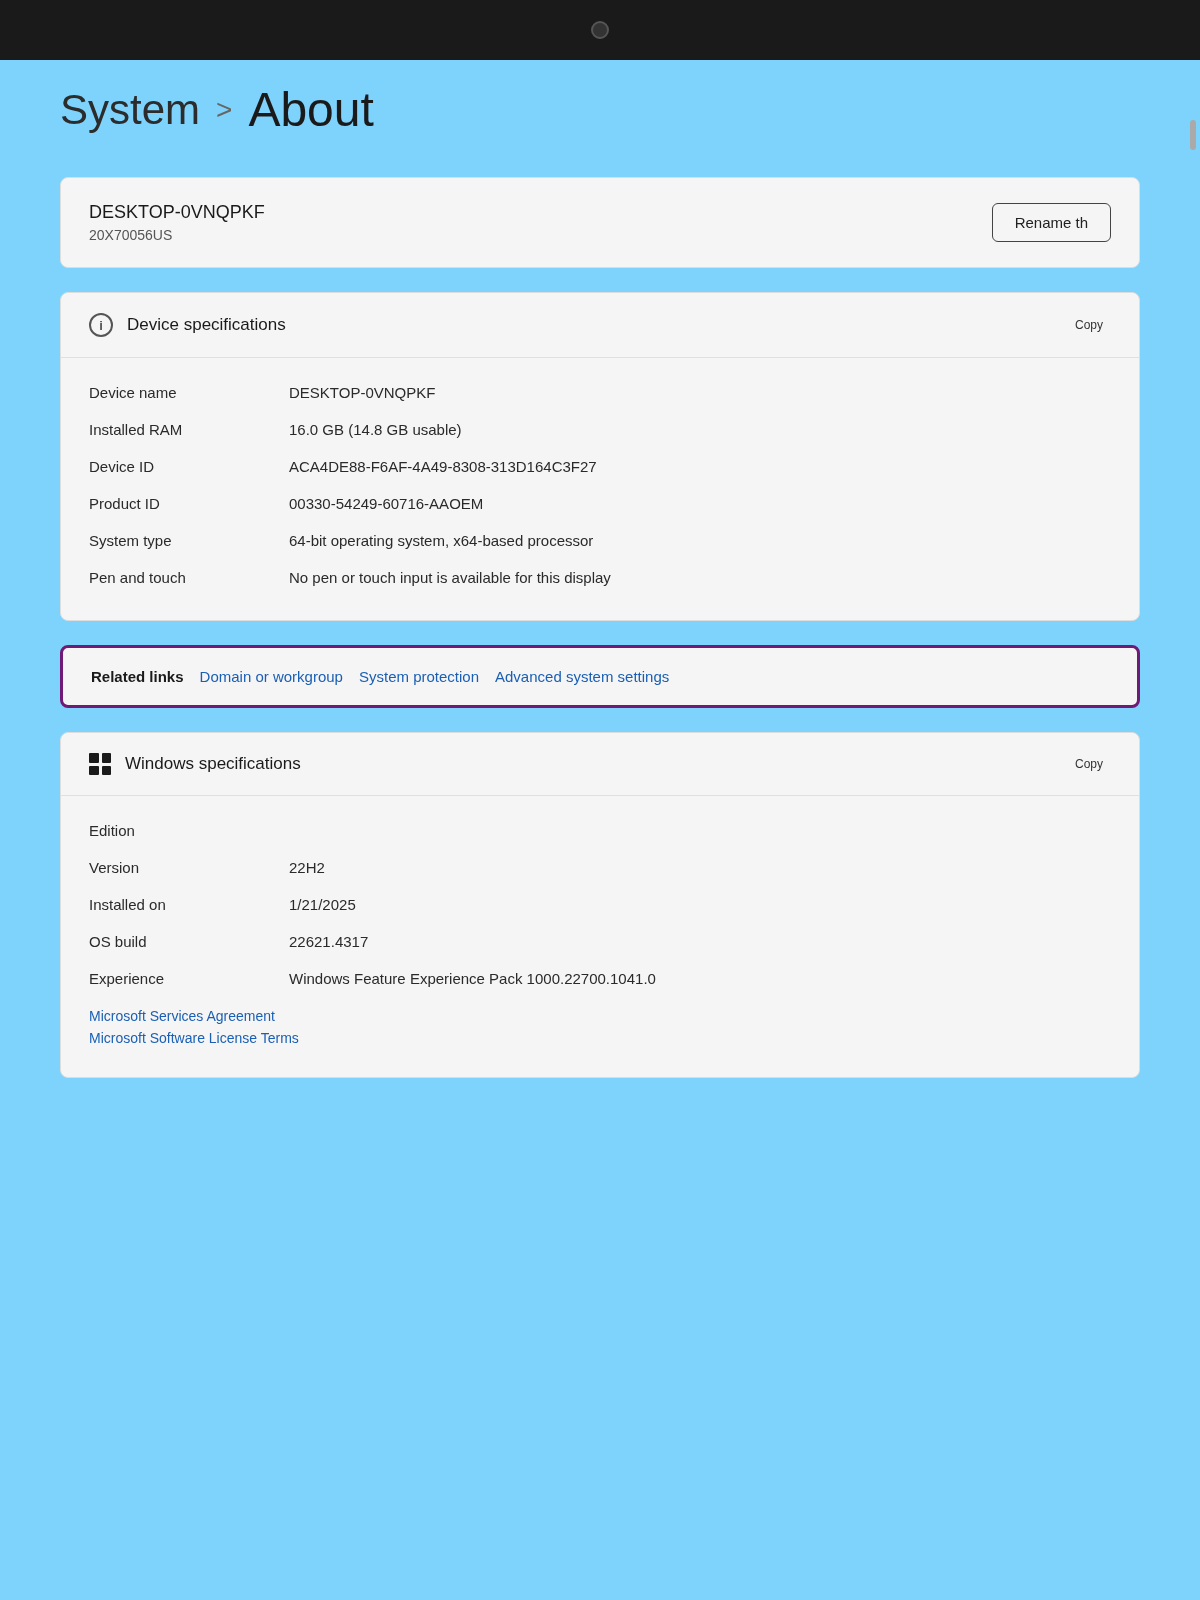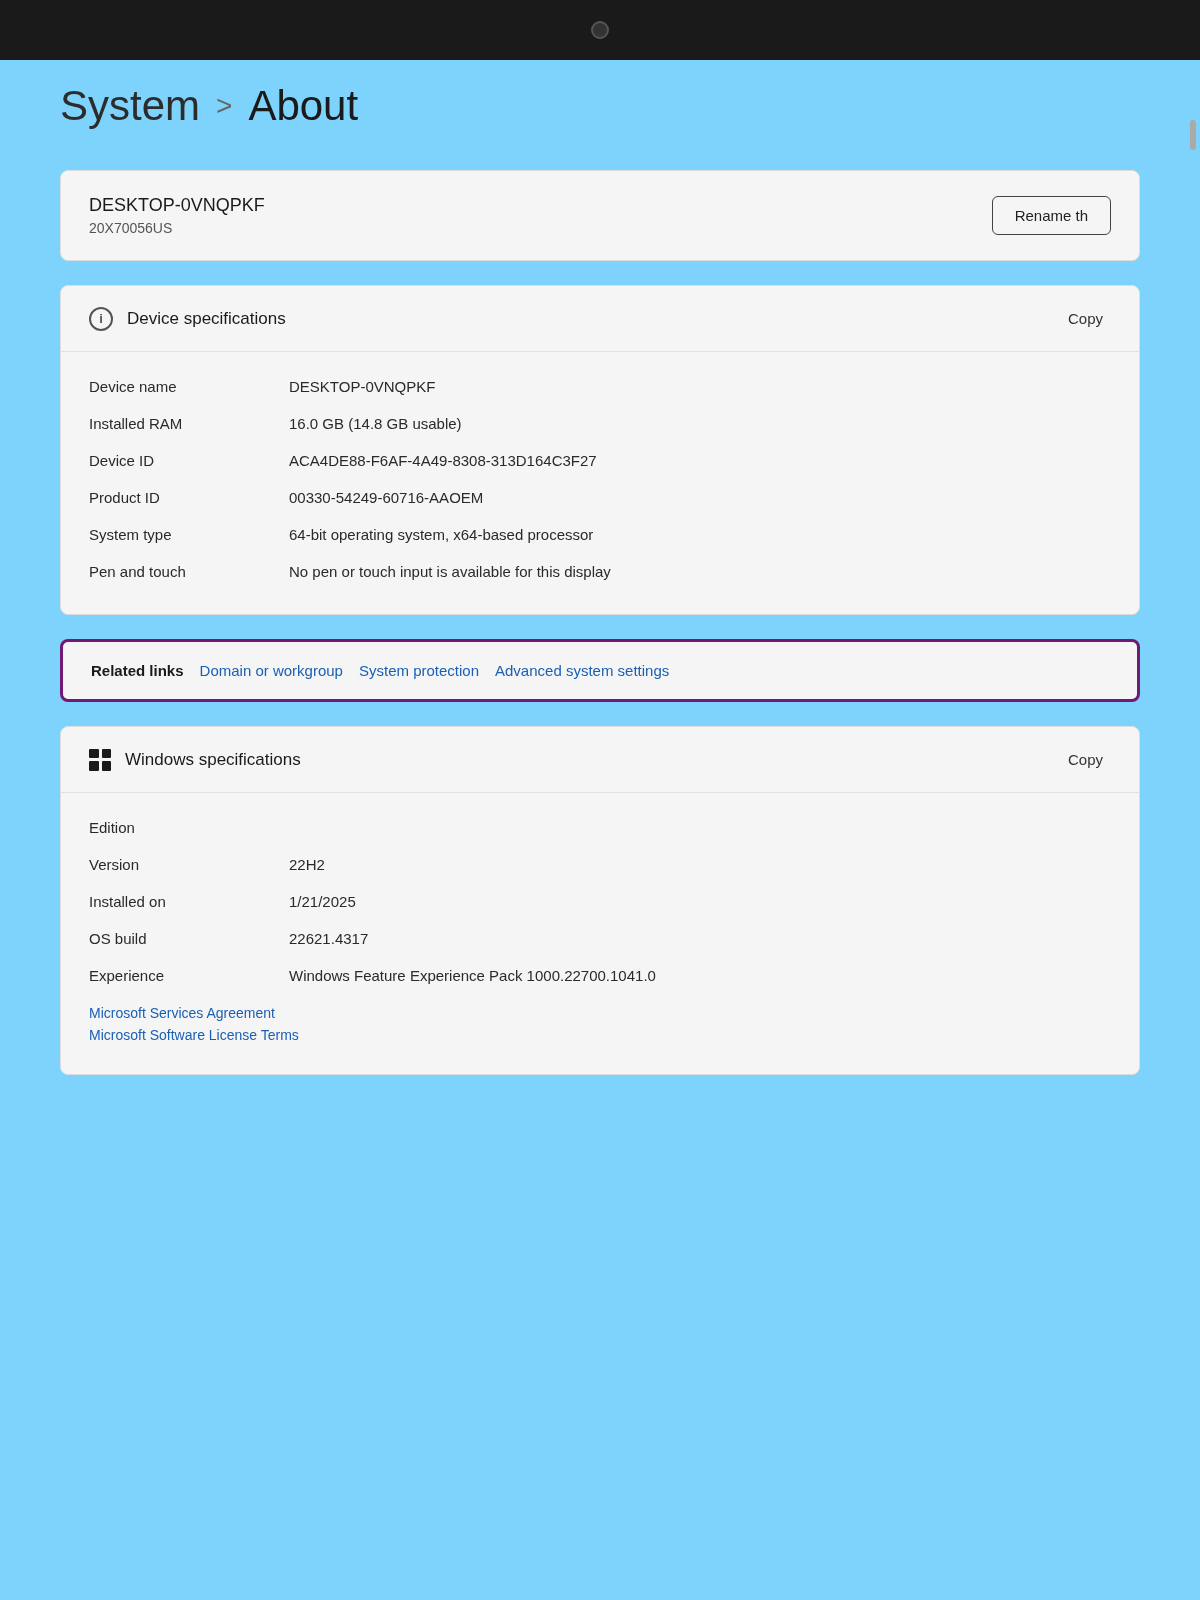--- a/index.html
+++ b/index.html
@@ -49,21 +49,21 @@
       color: #2c2c2c;
     }
 
     .page-title .chevron {
       font-size: 28px;
       color: #666;
       font-weight: 300;
     }
 
     .page-title .about-text {
-      font-size: 42px;
+      font-size: 48px;
       font-weight: 400;
       color: #1a1a1a;
     }
 
     .scrollbar {
       position: absolute;
       right: 4px;
       top: 120px;
       width: 6px;
       height: 30px;
@@ -146,21 +146,21 @@
 
     .spec-section-title {
       font-size: 17px;
       font-weight: 500;
       color: #1a1a1a;
     }
 
     .copy-button {
       border: none;
       background: transparent;
-      font-size: 15px;
+      font-size: 12px;
       color: #333;
       cursor: pointer;
       font-family: 'Segoe UI', Arial, sans-serif;
       padding: 4px 8px;
     }
 
     .spec-table {
       padding: 16px 28px 24px 28px;
     }
 

